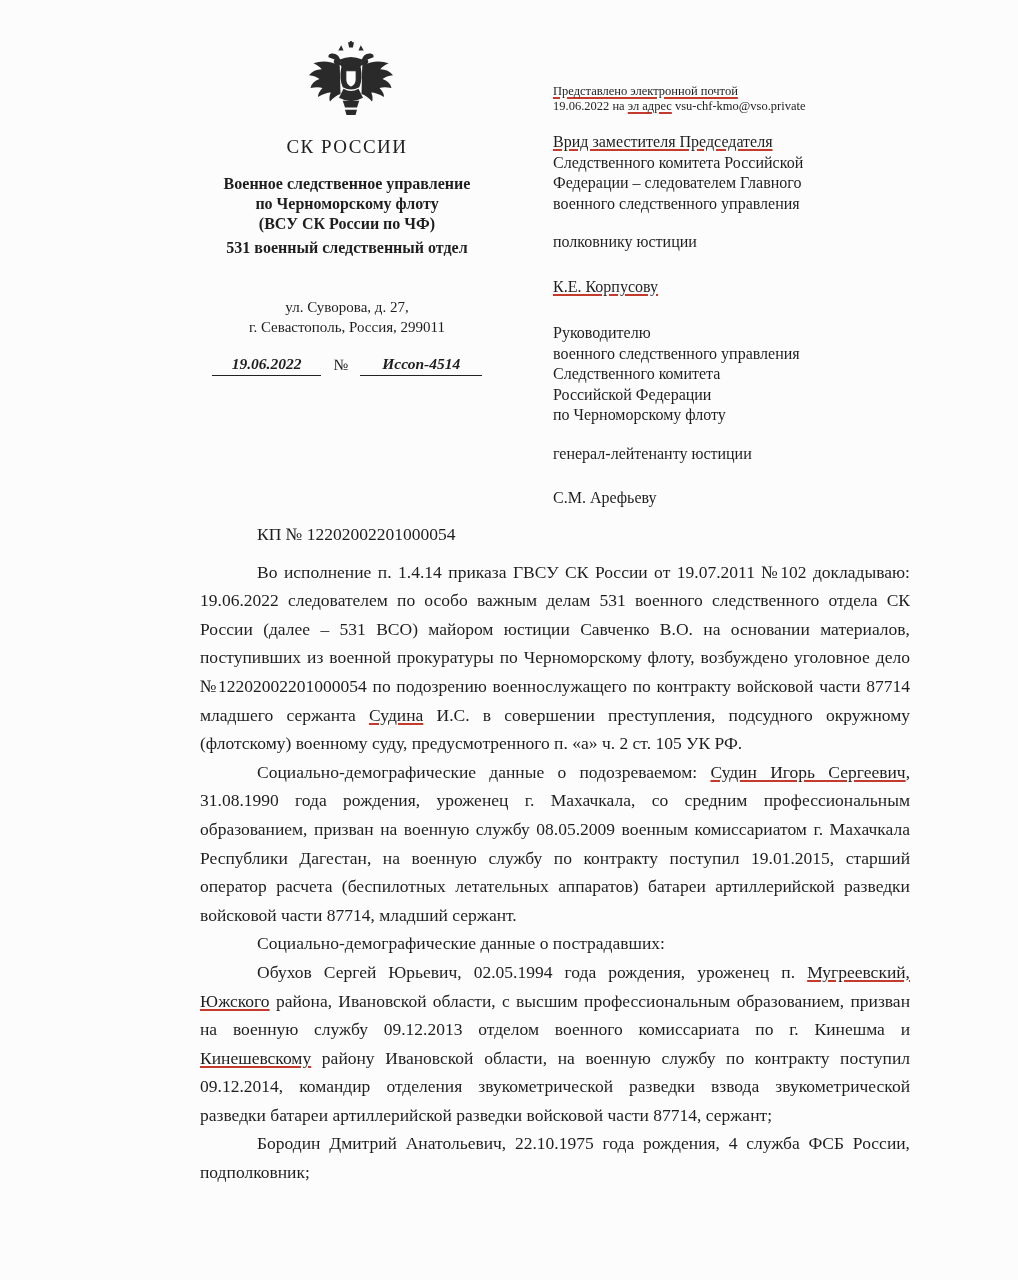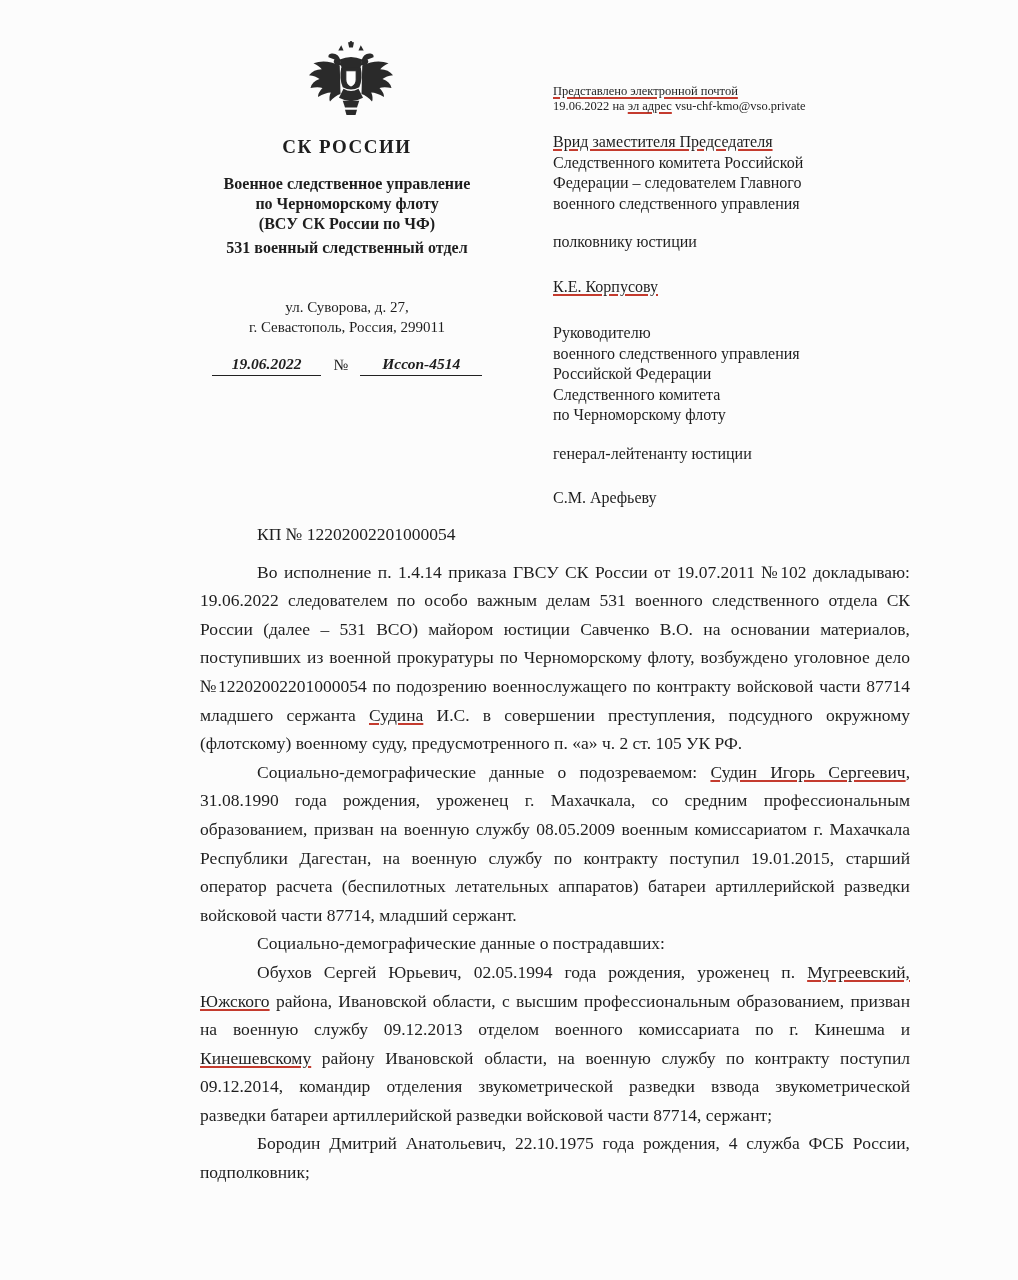--- a/index.html
+++ b/index.html
@@ -9,21 +9,21 @@
     position:relative; width:1018px; height:1280px;
     background:var(--paper,#fcfcfc); color:var(--ink,#1e1e1e); overflow:hidden;
   }
 
   
   .emblem { position:absolute; left:306px; top:34px; width:90px; height:96px; }
   .emblem svg { width:100%; height:100%; }
 
   
   .hdr-left { position:absolute; left:158px; top:136px; width:378px; text-align:center; }
-  .org1 { font-weight:bold; font-size:19px; letter-spacing:1.5px; margin-bottom:16px; }
+  .org1 { font-weight:normal; font-size:19px; letter-spacing:1.5px; margin-bottom:16px; }
   .org2 { font-weight:bold; font-size:16px; line-height:20px; }
   .dept { font-weight:bold; font-size:16px; margin-top:5px; }
   .addr { font-size:15px; line-height:20px; margin-top:40px; }
   .date-row { margin-top:18px; font-size:15.5px; display:flex; justify-content:center; align-items:flex-end; gap:12px; }
   .date-row .date { font-weight:bold; font-style:italic; border-bottom:1.6px solid #222; padding:0 20px 2px; }
   .date-row .nosign { padding-bottom:2px; }
   .date-row .num { font-weight:bold; font-style:italic; border-bottom:1.6px solid #222; padding:0 22px 2px; }
 
   
   .hdr-right { position:absolute; left:553px; top:84px; width:372px; font-size:16px; }
@@ -111,22 +111,22 @@
       <div>военного следственного управления</div>
       <div class="rank">полковнику юстиции</div>
       <div class="name">
         <span class="red-u">К.Е. Корпусову</span>
       </div>
     </div>
 
     <div class="addressee addressee2">
       <div>Руководителю</div>
       <div>военного следственного управления</div>
+      <div>Следственного комитета</div>
       <div>Российской Федерации</div>
-      <div>Следственного комитета</div>
       <div>по Черноморскому флоту</div>
       <div class="rank">генерал-лейтенанту юстиции</div>
       <div class="name">С.М. Арефьеву</div>
     </div>
   </div>
 
   <div class="letter-body">
     <p class="case-line">КП № 12202002201000054</p>
 
     <p>

